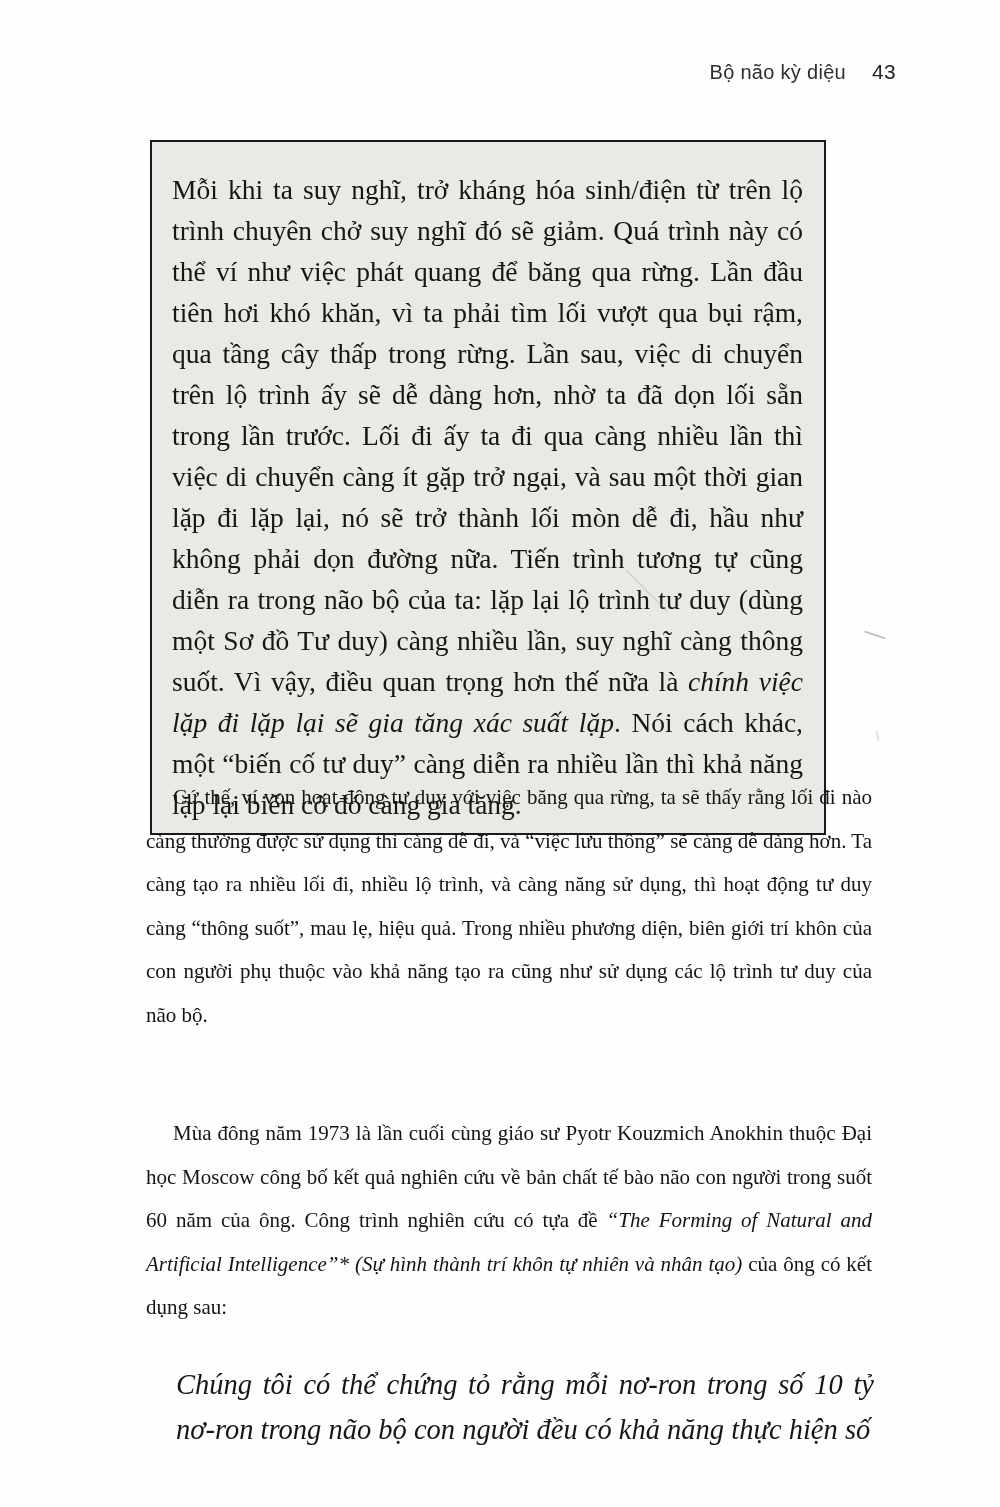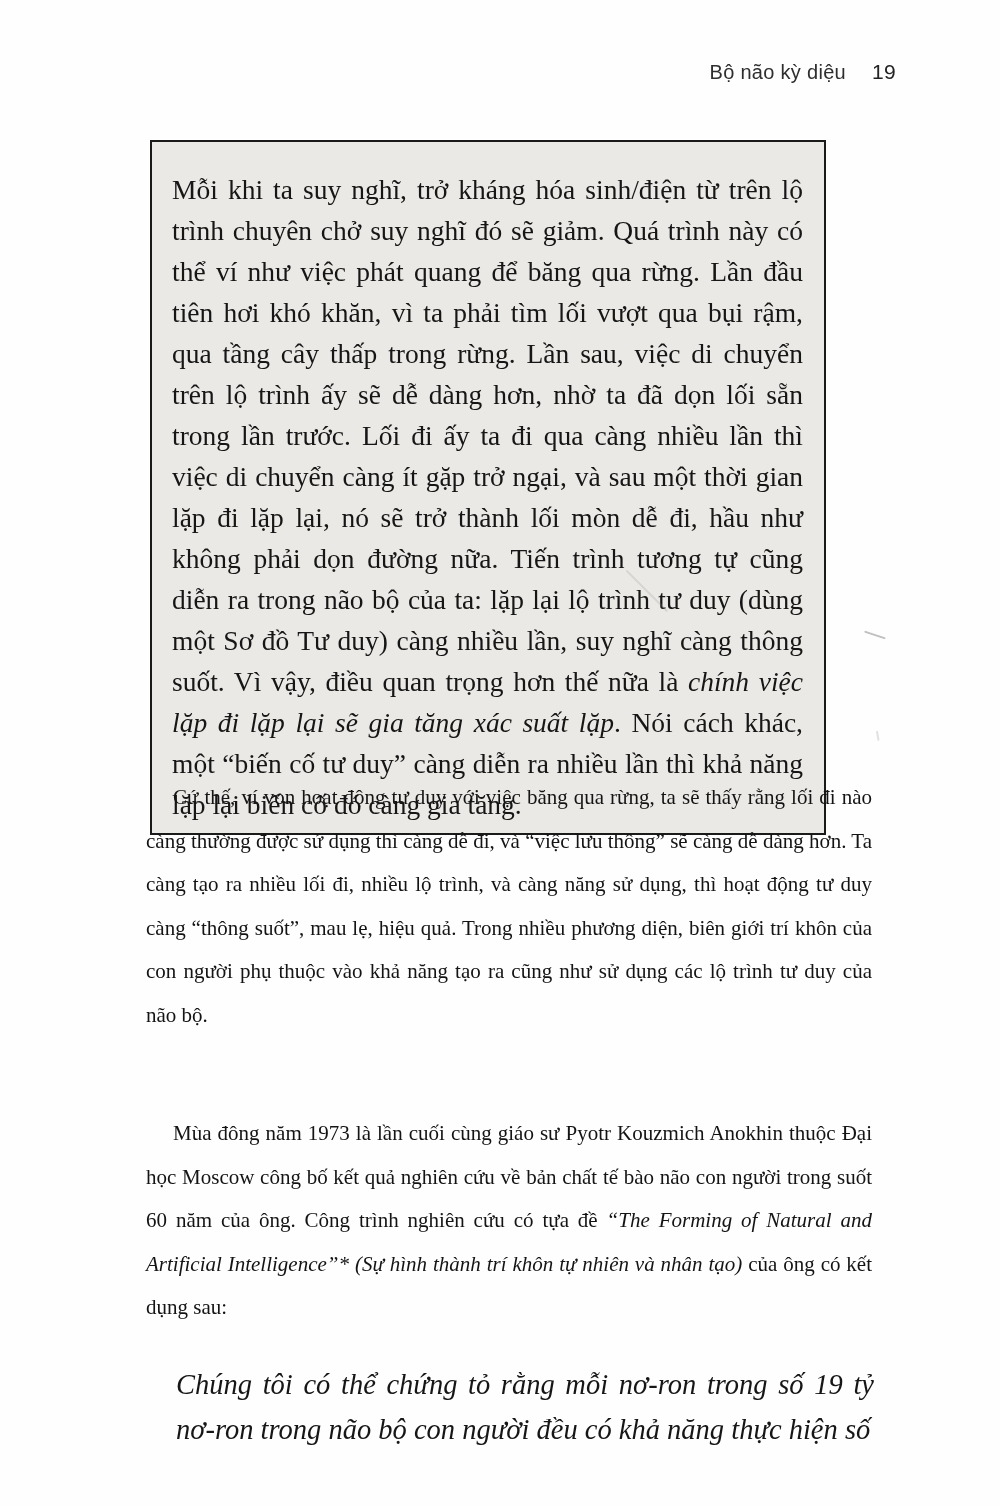--- a/index.html
+++ b/index.html
@@ -115,30 +115,30 @@
     opacity: 0.25;
   }
 </style>
 </head>
 <body>
 
 <div class="page">
 
   <div class="running-header">
     <span class="header-title">Bộ não kỳ diệu</span>
-    <span class="header-page">19</span>
+    <span class="header-page">43</span>
   </div>
 
   <div class="callout-box">
     <p class="box-text"><span>Mỗi khi ta suy nghĩ, trở kháng hóa sinh/điện từ trên lộ trình chuyên chở suy nghĩ đó sẽ giảm. Quá trình này có thể ví như việc phát quang để băng qua rừng. Lần đầu tiên hơi khó khăn, vì ta phải tìm lối vượt qua bụi rậm, qua tầng cây thấp trong rừng. Lần sau, việc di chuyển trên lộ trình ấy sẽ dễ dàng hơn, nhờ ta đã dọn lối sẵn trong lần trước. Lối đi ấy ta đi qua càng nhiều lần thì việc di chuyển càng ít gặp trở ngại, và sau một thời gian lặp đi lặp lại, nó sẽ trở thành lối mòn dễ đi, hầu như không phải dọn đường nữa. Tiến trình tương tự cũng diễn ra trong não bộ của ta: lặp lại lộ trình tư duy (dùng một Sơ đồ Tư duy) càng nhiều lần, suy nghĩ càng thông suốt. Vì vậy, điều quan trọng hơn thế nữa là </span><em>chính việc lặp đi lặp lại sẽ gia tăng xác suất lặp</em><span>. Nói cách khác, một “biến cố tư duy” càng diễn ra nhiều lần thì khả năng lặp lại biến cố đó càng gia tăng.</span></p>
   </div>
 
   <p class="body-para para-1"><span>Cứ thế, ví von hoạt động tư duy với việc băng qua rừng, ta sẽ thấy rằng lối đi nào càng thường được sử dụng thì càng dễ đi, và “việc lưu thông” sẽ càng dễ dàng hơn. Ta càng tạo ra nhiều lối đi, nhiều lộ trình, và càng năng sử dụng, thì hoạt động tư duy càng “thông suốt”, mau lẹ, hiệu quả. Trong nhiều phương diện, biên giới trí khôn của con người phụ thuộc vào khả năng tạo ra cũng như sử dụng các lộ trình tư duy của não bộ.</span></p>
 
   <p class="body-para para-2"><span>Mùa đông năm 1973 là lần cuối cùng giáo sư Pyotr Kouzmich Anokhin thuộc Đại học Moscow công bố kết quả nghiên cứu về bản chất tế bào não con người trong suốt 60 năm của ông. Công trình nghiên cứu có tựa đề </span><em>“The Forming of Natural and Artificial Intelligence”* (Sự hình thành trí khôn tự nhiên và nhân tạo)</em><span> của ông có kết dụng sau:</span></p>
 
-  <p class="quote-para"><em>Chúng tôi có thể chứng tỏ rằng mỗi nơ-ron trong số 19 tỷ nơ-ron trong não bộ con người đều có khả năng thực hiện số</em></p>
+  <p class="quote-para"><em>Chúng tôi có thể chứng tỏ rằng mỗi nơ-ron trong số 10 tỷ nơ-ron trong não bộ con người đều có khả năng thực hiện số</em></p>
 
   <div class="scan-artifact artifact-1"></div>
   <div class="scan-artifact artifact-2"></div>
   <div class="scan-artifact artifact-3"></div>
 
 </div>
 
 </body></html>

